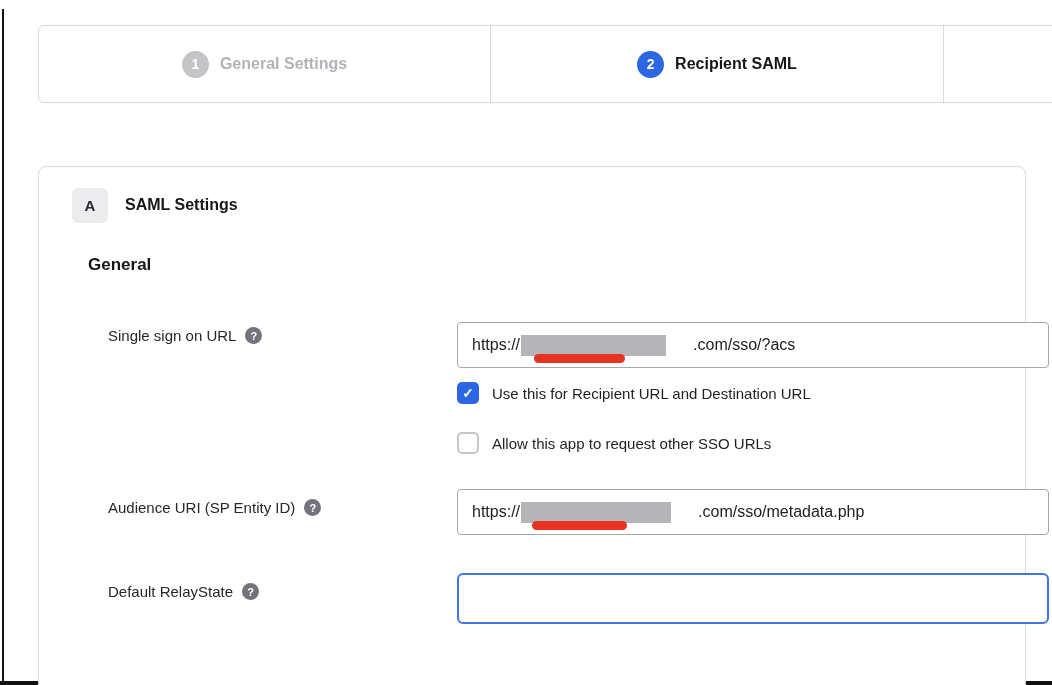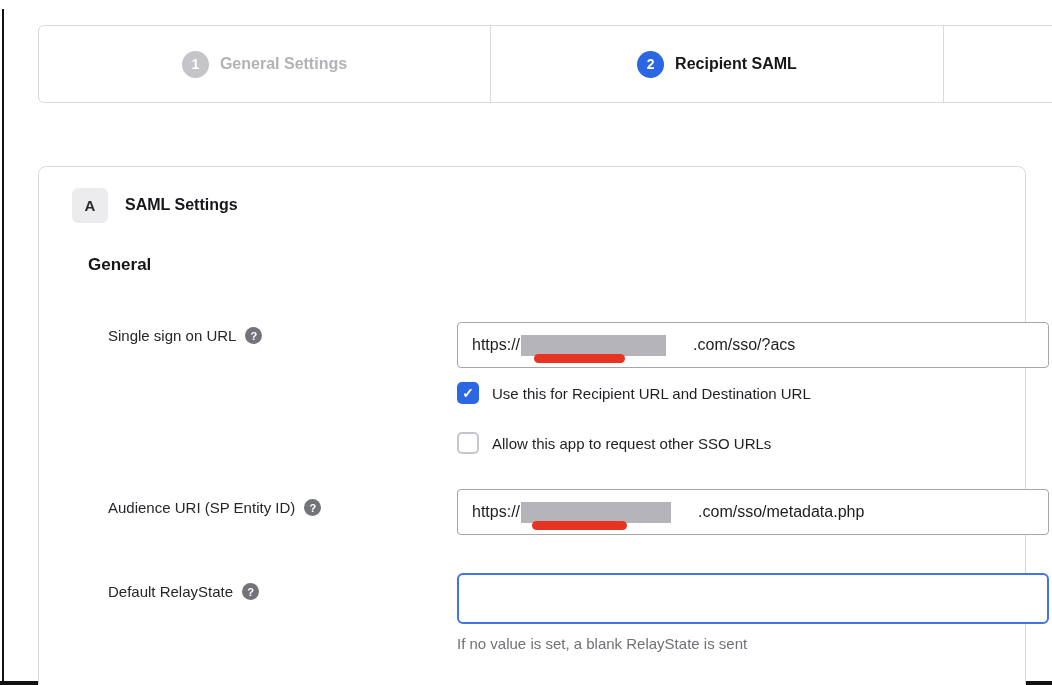--- a/index.html
+++ b/index.html
@@ -144,16 +144,15 @@
       <span class="marker-red" style="left:74px; width:95px;"></span>
     </div>
 
     <div class="field-label" style="top:416px;">
       <span>Default RelayState</span>
       <span class="help-icon">?</span>
     </div>
     <div class="text-input focused" style="top:406px;">
       <span></span>
     </div>
-    <div class="helper-text">If no value is set, a blank RelayState is sent</div>
 
   </div>
 </div>
 
 </body></html>

